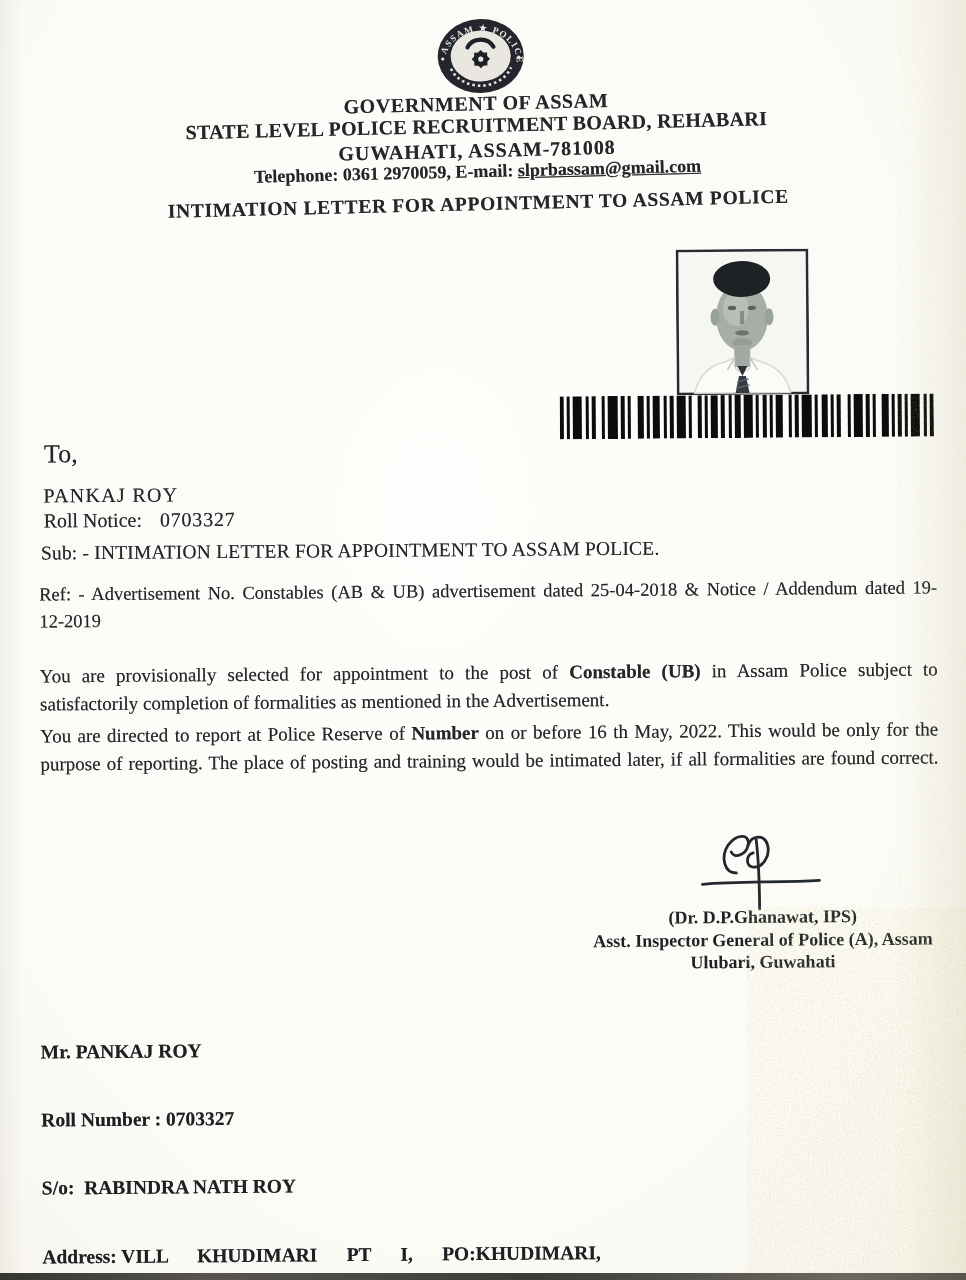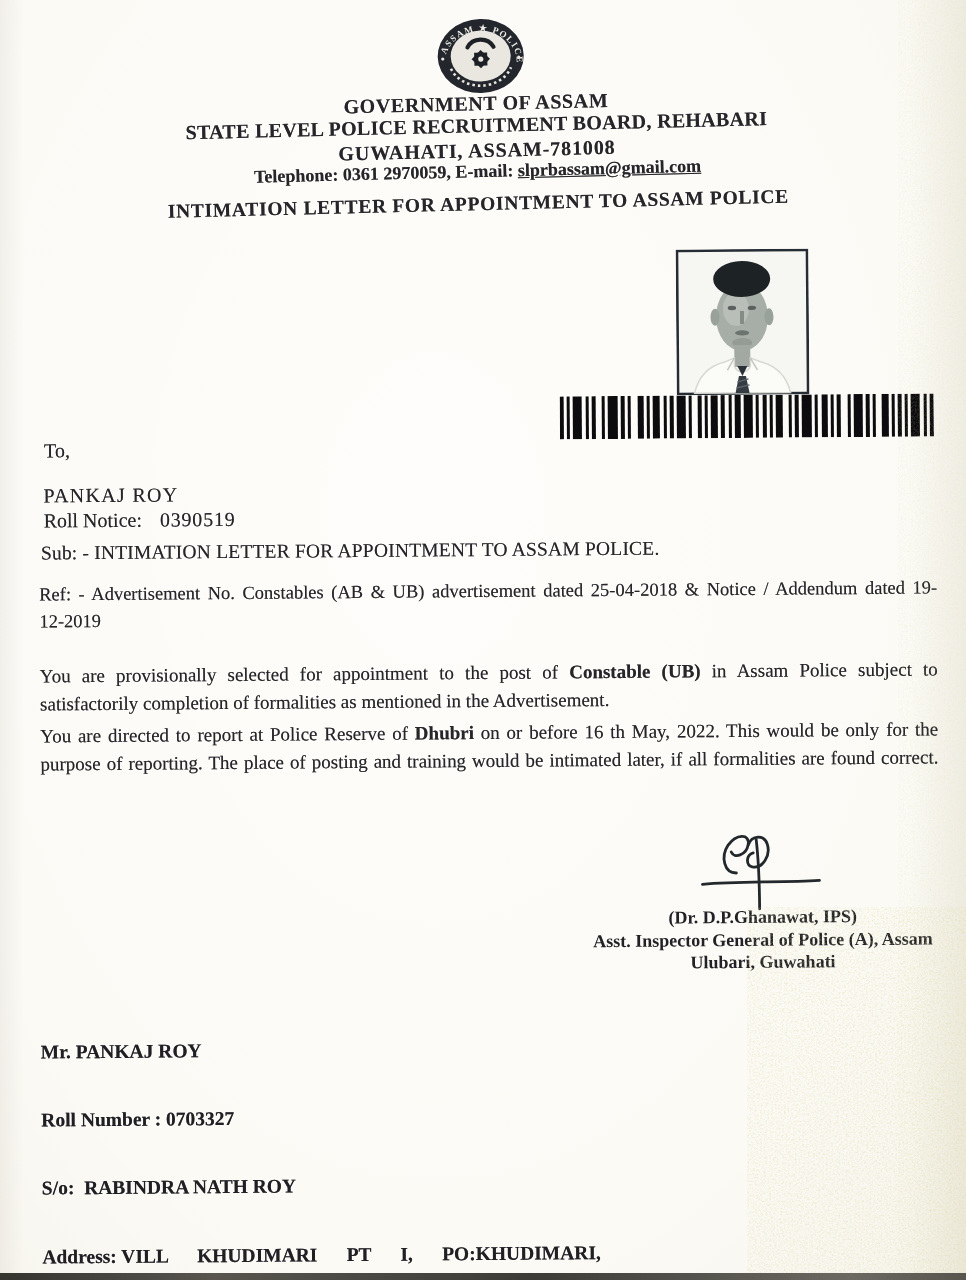--- a/index.html
+++ b/index.html
@@ -23,21 +23,21 @@
   .lh4{top:161px;font-size:18px;font-weight:600;}
   .lh4 .email{text-decoration:underline;}
   .lhtitle{top:193px;font-size:19.5px;font-weight:700;letter-spacing:.7px;}
   
   .sheet{position:absolute;inset:0;transform:rotate(-.45deeg);}
   .sheet{transform:rotate(-.45deg);transform-origin:483px 700px;}
   .photo{left:679px;top:251px;width:133px;height:146px;}
   .barcode{left:562px;top:397px;width:374px;height:43px;display:flex;overflow:hidden;align-items:stretch;}
   .barcode .bar{background:#0c0c0e;height:100%;flex:0 0 auto;}
   .barcode .gap{background:transparent;height:100%;flex:0 0 auto;}
-  .to-line{left:46px;top:436px;font-size:20px;}
+  .to-line{left:46px;top:436px;font-size:26px;}
   .r-name{left:45px;top:481px;font-size:20px;letter-spacing:1.3px;}
   .r-roll{left:45px;top:506px;font-size:20px;white-space:pre-wrap;}
   .r-roll .val{margin-left:18px;letter-spacing:.8px;}
   .sub-line{left:42px;top:539px;font-size:19.5px;letter-spacing:.2px;}
   .ref-block{left:40px;top:578px;width:898px;font-size:18.5px;line-height:27px;}
   .para{left:40px;top:0;width:898px;font-size:19px;line-height:28px;}
   .p1{top:659px;} .p2{top:719px;}
   .jline{text-align:justify;text-align-last:justify;}
   .sig-scribble{left:697px;top:829px;width:126px;height:86px;}
   .sig-block{left:570px;top:908px;width:382px;text-align:center;font-weight:700;font-size:18px;line-height:22.5px;color:#222226;}
@@ -187,36 +187,36 @@
         <div class="gap" style="width: 3px;"></div>
         <div class="bar" style="width: 9px;"></div>
         <div class="gap" style="width: 4px;"></div>
         <div class="bar" style="width: 3px;"></div>
         <div class="gap" style="width: 3px;"></div>
         <div class="bar" style="width: 4px;"></div>
       </div>
 
     <div class="abs ink to-line">To,</div>
     <div class="abs ink r-name">PANKAJ ROY</div>
-    <div class="abs ink r-roll"><span>Roll Notice:</span><span class="val">0390519</span></div>
+    <div class="abs ink r-roll"><span>Roll Notice:</span><span class="val">0703327</span></div>
 
     <div class="abs ink sub-line">Sub: - INTIMATION LETTER FOR APPOINTMENT TO ASSAM POLICE.</div>
 
     <div class="abs ink ref-block">
       <div class="jline">Ref: - Advertisement No. Constables (AB &amp; UB) advertisement dated 25-04-2018 &amp; Notice / Addendum dated 19-</div>
       <div>12-2019</div>
     </div>
 
     <div class="abs ink para p1">
       <div class="jline"><span>You are provisionally selected for appointment to the post of </span><b>Constable (UB)</b><span> in Assam Police subject to</span></div>
       <div>satisfactorily completion of formalities as mentioned in the Advertisement.</div>
     </div>
 
     <div class="abs ink para p2">
-      <div class="jline"><span>You are directed to report at Police Reserve of </span><b>Dhubri</b><span> on or before 16 th May, 2022. This would be only for the</span></div>
+      <div class="jline"><span>You are directed to report at Police Reserve of </span><b>Number</b><span> on or before 16 th May, 2022. This would be only for the</span></div>
       <div class="jline">purpose of reporting. The place of posting and training would be intimated later, if all formalities are found correct.</div>
     </div>
 
     <svg class="abs sig-scribble" viewBox="0 0 126 86">
       <g fill="none" stroke="#23282c" stroke-width="2.8" stroke-linecap="round">
         <path d="M 38,46 C 26,46 22,30 30,18 C 38,7 52,6 50,18 C 48,28 36,32 33,25"></path>
         <path d="M 50,18 C 54,8 66,8 69,17 C 73,29 64,42 54,40 C 47,38 48,28 55,26"></path>
         <path d="M 58,12 C 60,30 61,55 61,82"></path>
         <path d="M 4,57 C 40,54 84,56 121,54"></path>
       </g>

